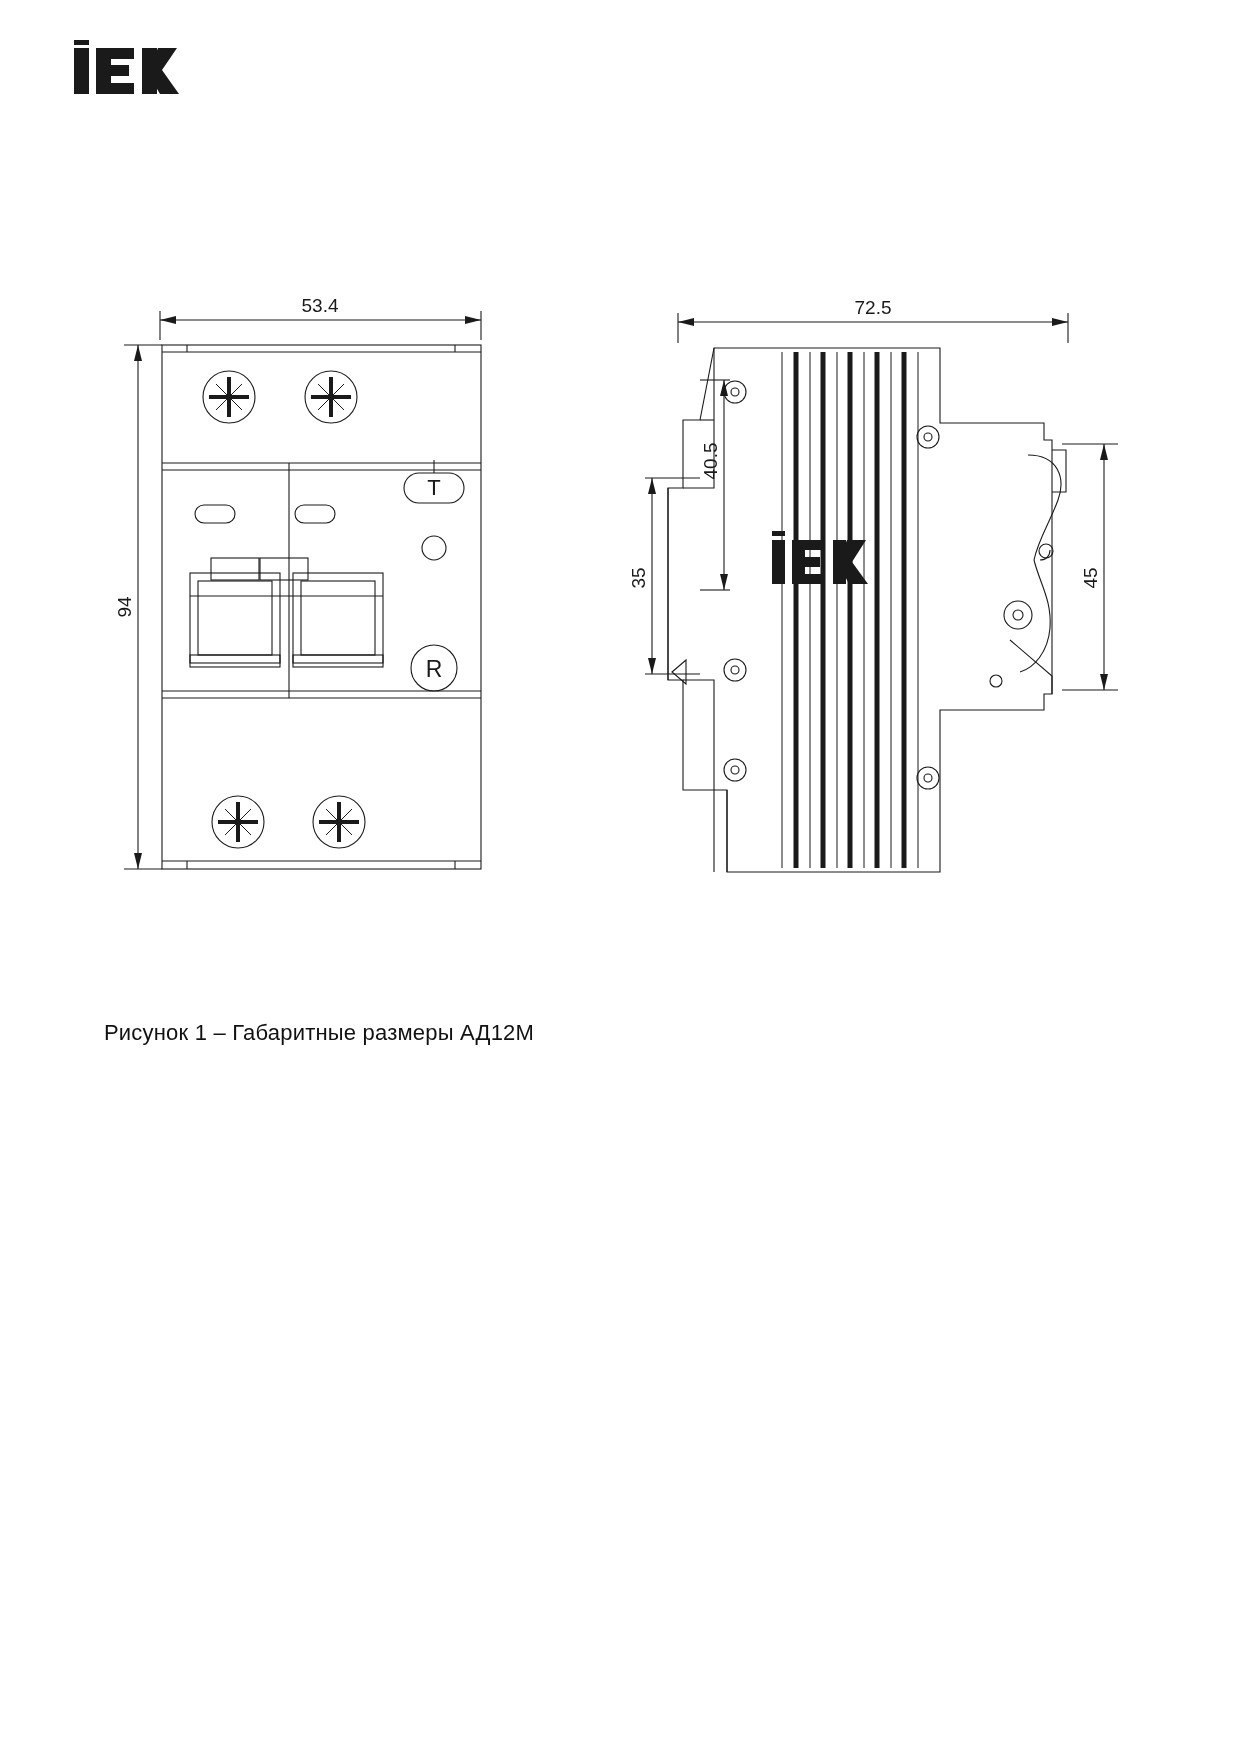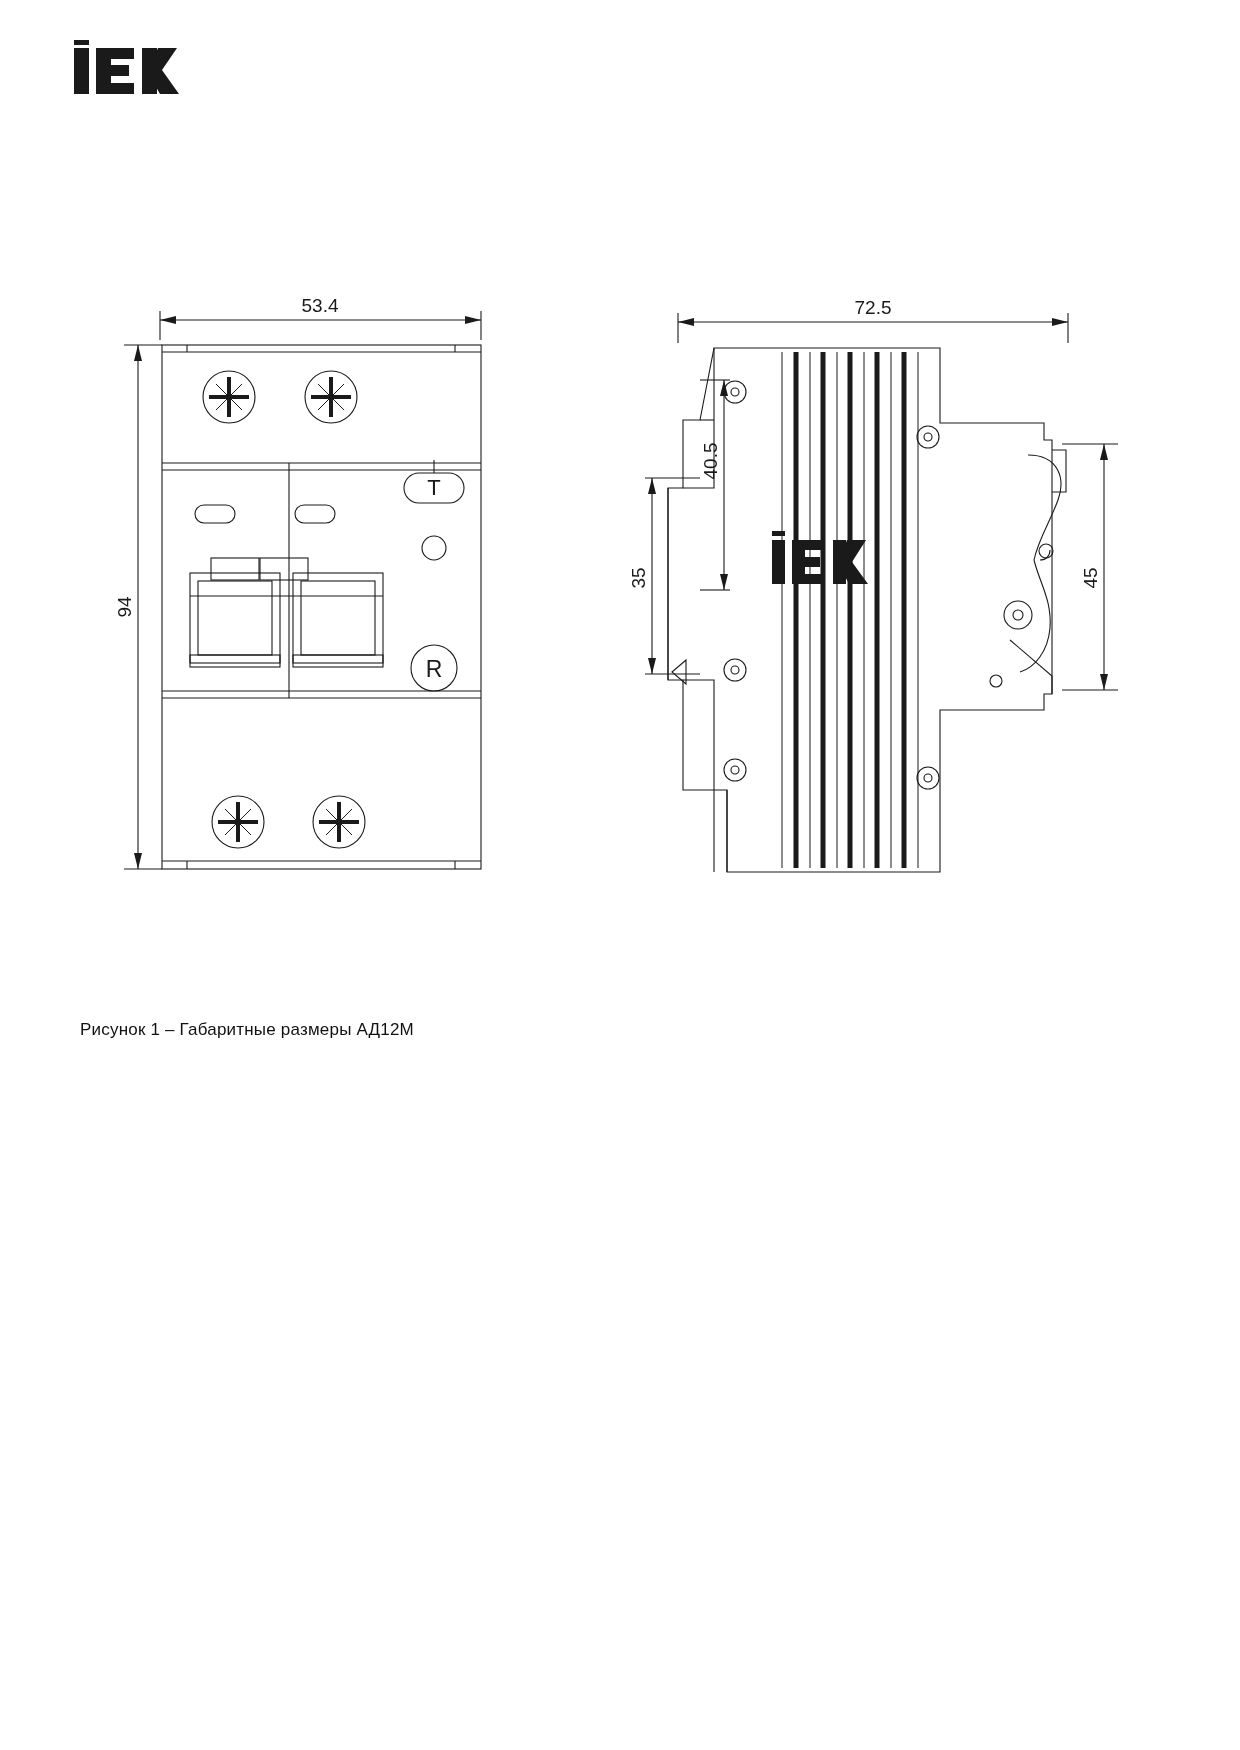--- a/index.html
+++ b/index.html
@@ -32,23 +32,23 @@
     left: 0;
     top: 0;
     width: 1240px;
     height: 1750px;
   }
   .drawing svg { display: block; }
 
   
   .caption {
     position: absolute;
-    left: 80px;
+    left: 104px;
     top: 1020px;
-    font-size: 17px;
+    font-size: 22px;
     letter-spacing: 0.2px;
     color: #111111;
     white-space: nowrap;
   }
 </style>
 </head>
 <body>
 
 <div class="logo">
   <svg width="130" height="62" viewBox="0 0 130 62" xmlns="http://www.w3.org/2000/svg" aria-label="IEK">

